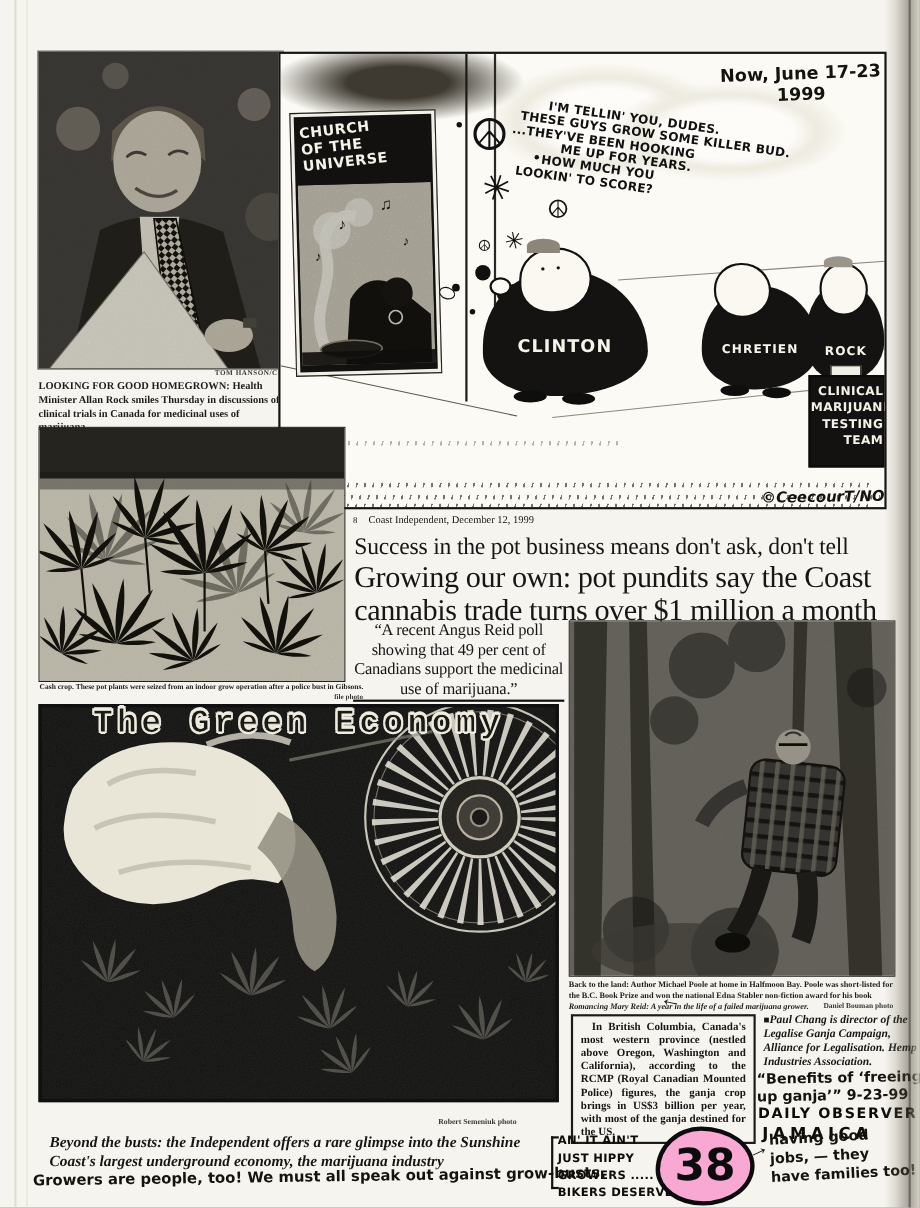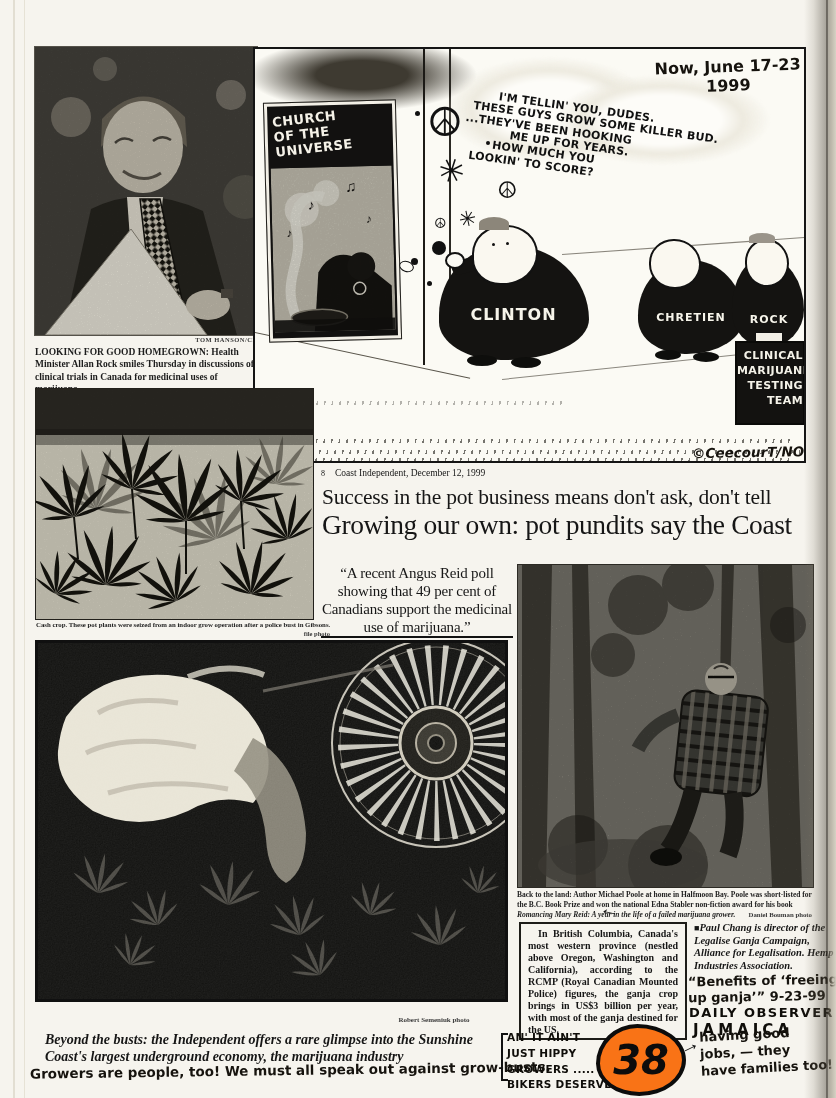--- a/index.html
+++ b/index.html
@@ -181,20 +181,21 @@
 
     <div class="abs hand" style="left:437px;top:395px;width:130px;font-size:13.5px;font-style:italic;transform:rotate(-1deg);">©CeecourT/NOW99</div>
   </div>
 
   <div class="abs" style="left:321px;top:468px;width:170px;font-size:9.5px;">
     <span style="font-size:8px;margin-right:10px;">8</span><span>Coast Independent, December 12, 1999</span>
   </div>
 
   <div class="abs serif" style="left:322px;top:509px;width:492px;font-size:27.5px;letter-spacing:-.4px;white-space:nowrap;">Growing our own: pot pundits say the Coast</div>
   <div class="abs serif" style="left:322px;top:485px;width:492px;font-size:21.5px;letter-spacing:-.2px;white-space:nowrap;">Success in the pot business means don't ask, don't tell</div>
+  <div class="abs serif" style="left:322px;top:539px;width:492px;font-size:27.5px;letter-spacing:-.4px;white-space:nowrap;">cannabis trade turns over $1 million a month</div>
 
   <div class="abs" style="left:35px;top:388px;width:277px;height:230px;border:1px solid #22201b;">
     <svg width="277" height="230">
       <defs>
         <g id="lf">
             <path d="M0 0 C-4 -16 -4 -36 0 -54 C4 -36 4 -16 0 0 Z"></path>
           </g>
         <g id="cl">
             <use href="#lf"></use>
             <use href="#lf" transform="rotate(28)"></use>
@@ -327,20 +328,21 @@
         <use href="#cl2" transform="translate(190,262) rotate(6) scale(1.1)"></use>
         <use href="#cl2" transform="translate(262,292) rotate(-10)"></use>
         <use href="#cl2" transform="translate(332,272) rotate(16) scale(.85)"></use>
         <use href="#cl2" transform="translate(402,302) rotate(-6)"></use>
         <use href="#cl2" transform="translate(92,322) rotate(22) scale(.8)"></use>
         <use href="#cl2" transform="translate(282,332) rotate(-24) scale(.9)"></use>
         <use href="#cl2" transform="translate(440,250) rotate(12) scale(.7)"></use>
       </g>
       <rect width="467" height="356" filter="url(#f4)" opacity=".08"></rect>
     </svg>
+    <div class="abs outline-title" style="left:0;top:-2px;width:467px;font-size:30px;letter-spacing:4px;text-align:center;white-space:nowrap;">The Green Economy</div>
   </div>
   <div class="abs credit" style="left:360px;top:1016px;width:148px;font-size:7px;text-align:center;">Robert Semeniuk photo</div>
   <div class="abs serif" style="left:45px;top:1032px;width:460px;font-size:14px;font-style:italic;font-weight:600;text-align:left;line-height:1.2;">Beyond the busts: the Independent offers a rare glimpse into the Sunshine Coast's largest underground economy, the marijuana industry</div>
 
   <div class="abs hand" style="left:30px;top:1062px;font-size:13.5px;white-space:nowrap;transform:rotate(-.8deg);">Growers are people, too!  We must all speak out against grow-busts.</div>
 
   <span class="abs icon" style="left:600px;top:898px;font-size:20px;font-weight:bold;color:#111;transform:rotate(12deg);">←</span>
   <div class="abs serif" style="left:519px;top:922px;width:168px;height:118px;border:2px solid #1d1c18;box-sizing:border-box;padding:4px 7px;font-size:10px;line-height:1.2;font-weight:600;text-align:justify;text-indent:10px;">In British Columbia, Canada's most western province (nestled above Oregon, Washington and California), according to the RCMP (Royal Canadian Mounted Police) figures, the ganja crop brings in US$3 billion per year, with most of the ganja destined for the US.</div>
   <div class="abs serif" style="left:694px;top:922px;width:140px;font-size:10.5px;font-weight:700;font-style:italic;line-height:1.2;">
     <span class="icon" style="font-style:normal;font-size:9px;">■</span><span>Paul Chang is director of the Legalise Ganja Campaign, Alliance for Legalisation. Hemp Industries Association.</span>
@@ -353,21 +355,21 @@
   <div class="abs marker" style="left:693px;top:1021px;font-size:15px;letter-spacing:4px;white-space:nowrap;">JAMAICA</div>
 
   <div class="abs" style="left:501px;top:1033px;width:5px;height:44px;border-left:2.5px solid #111;border-top:2.5px solid #111;border-bottom:2.5px solid #111;"></div>
   <div class="abs marker stack" style="left:507px;top:1030px;width:102px;font-size:10.5px;line-height:1.5;">
       <div>AN' IT AIN'T</div>
       <div>JUST HIPPY</div>
       <div>GROWERS .....</div>
       <div>BIKERS DESERVE</div>
     </div>
 
-  <div class="abs sans" style="left:596px;top:1024px;width:82px;height:64px;background:#f97316;border:4px solid #0c0c0c;border-radius:46% 54% 52% 48% / 55% 50% 50% 45%;display:flex;align-items:center;justify-content:center;font-style:italic;">
+  <div class="abs sans" style="left:596px;top:1024px;width:82px;height:64px;background:#f9a8d4;border:4px solid #0c0c0c;border-radius:46% 54% 52% 48% / 55% 50% 50% 45%;display:flex;align-items:center;justify-content:center;">
     <span style="font-size:40px;font-weight:900;color:#0c0c0c;">38</span>
   </div>
   <span class="abs icon" style="left:679px;top:1034px;font-size:20px;font-weight:bold;color:#111;transform:rotate(-25deg);">→</span>
   <div class="abs hand stack" style="left:700px;top:1026px;width:140px;font-size:13px;line-height:1.3;transform:rotate(-3deg);">
       <div>having good</div>
       <div>jobs, — they</div>
       <div>have families too!</div>
     </div>
 
   <div class="abs" style="left:804px;top:0;width:32px;height:1098px;background:linear-gradient(90deg,rgba(120,112,95,0) 0%,rgba(120,112,95,.18) 30%,rgba(70,64,52,.45) 70%,rgba(150,143,125,.6) 85%,#d6d2c4 100%);"></div>

